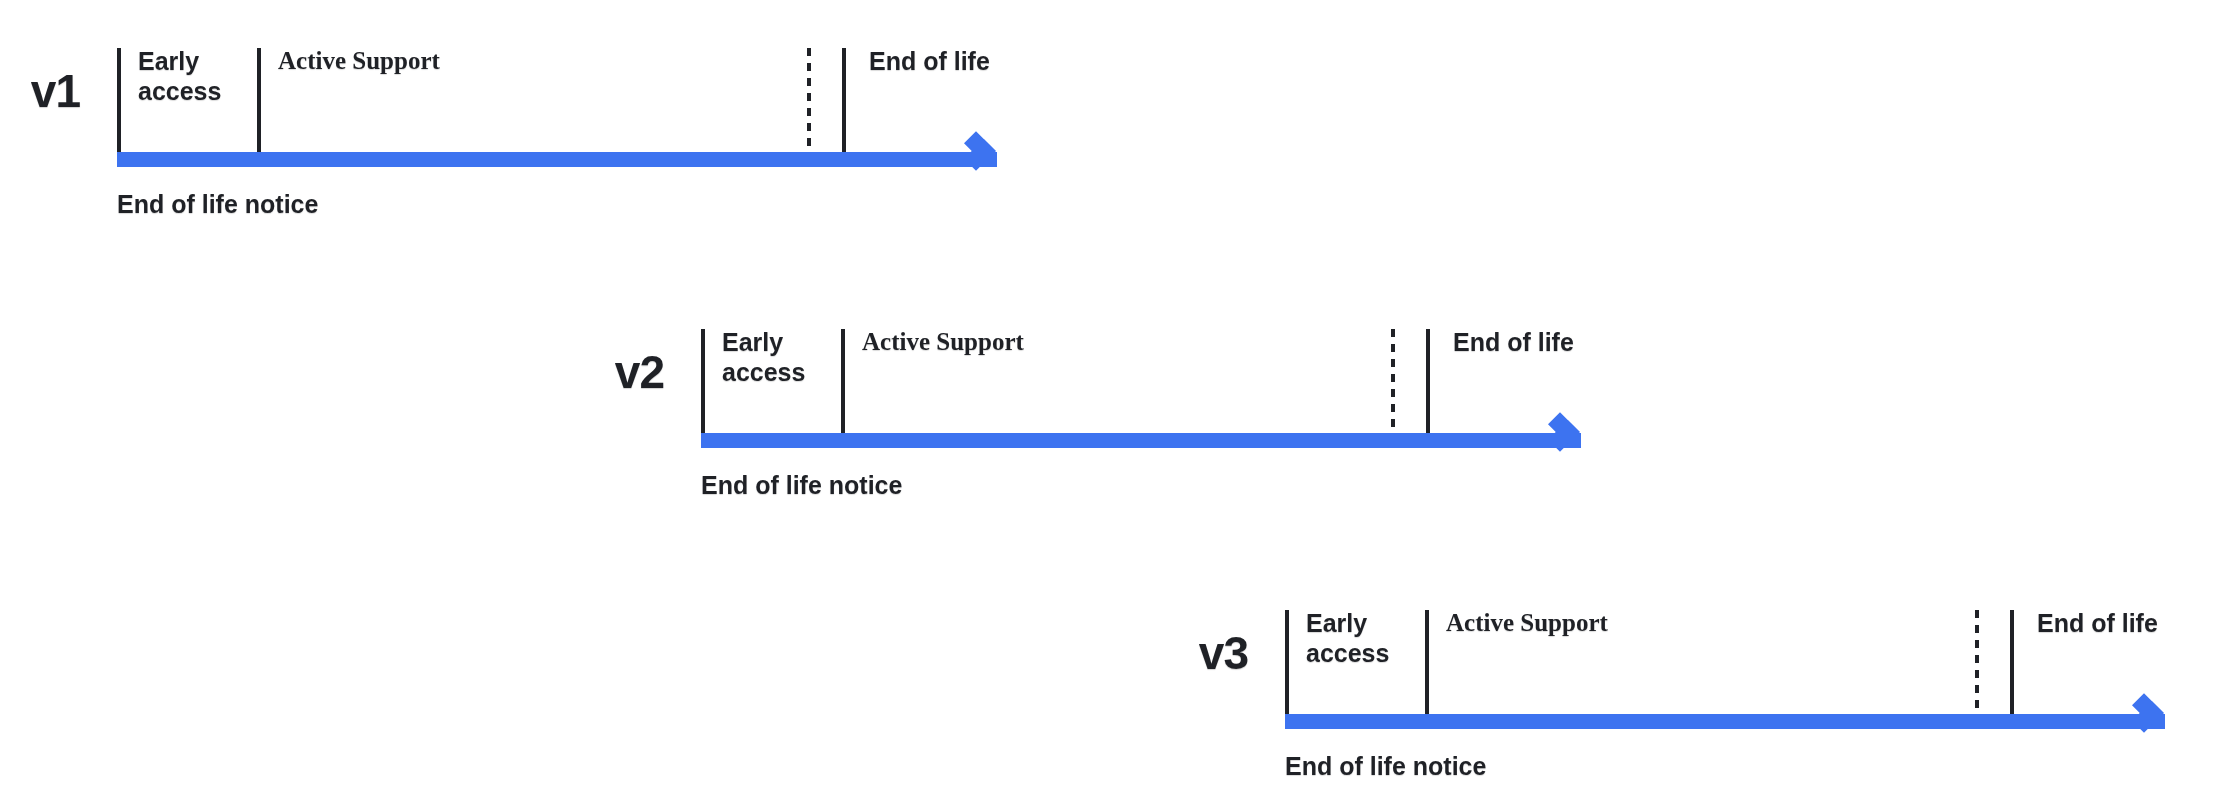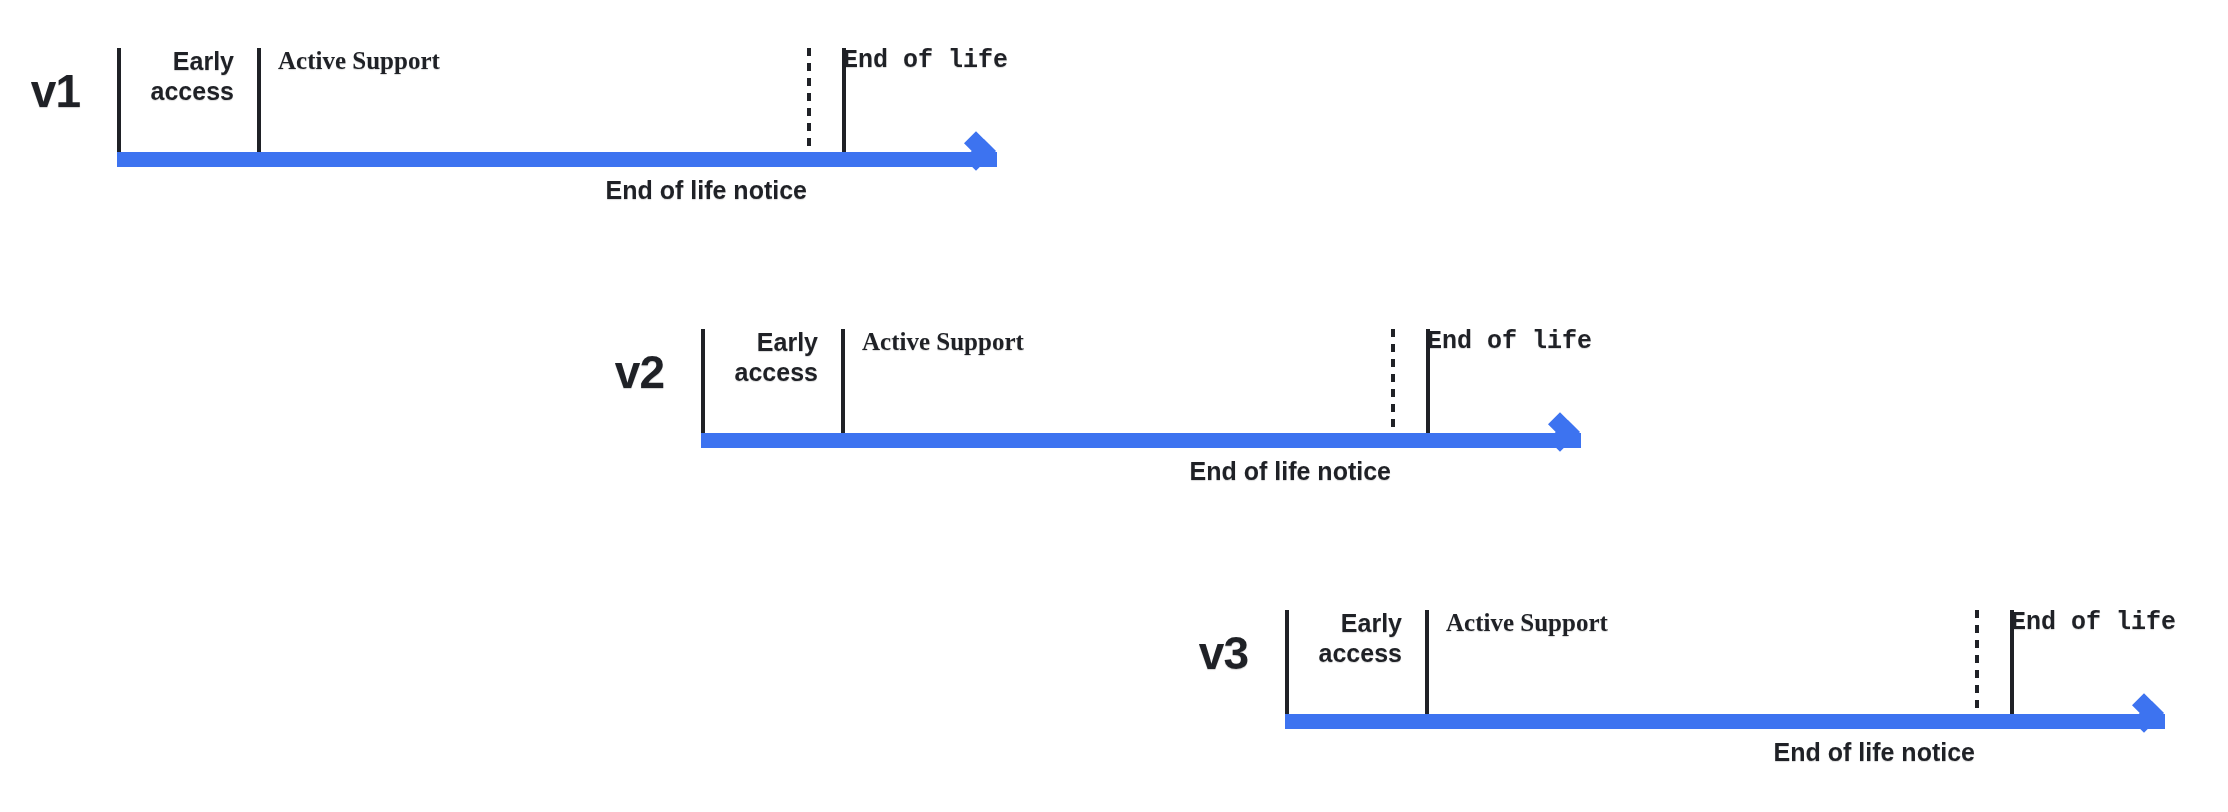--- a/index.html
+++ b/index.html
@@ -43,26 +43,25 @@
       to bottom,
       var(--ink) 0px, var(--ink) 8px,
       transparent 8px, transparent 15px);
   }
   .phase-label{
     position:absolute;top:-2px;
     font-size:25px;font-weight:700;color:var(--ink);
     line-height:30px;
     text-shadow:0 1px 1px rgba(0,0,0,0.15);
   }
-  .phase-label.early{left:21px;width:96px;text-align:right;}
+  .phase-label.early{left:21px;width:96px;}
   .phase-label.active{left:161px;width:420px;white-space:nowrap;font-family:Liberation Serif, serif;}
-  .phase-label.eol{left:726px;width:200px;white-space:nowrap;font-family:Liberation Mono, monospace;}
+  .phase-label.eol{left:752px;width:200px;white-space:nowrap;}
   .notice-label{
-    position:absolute;left:0;top:127px;width:690px;
-    text-align:right;
+    position:absolute;left:0;top:141px;width:690px;
     font-size:25px;font-weight:700;color:var(--ink);
     line-height:30px;white-space:nowrap;
     text-shadow:0 1px 1px rgba(0,0,0,0.15);
   }
   .arrow-bar{
     position:absolute;left:0;top:104px;width:880px;height:15px;
     background:var(--accent);
   }
   .arrow-head{
     position:absolute;left:845px;top:89px;

